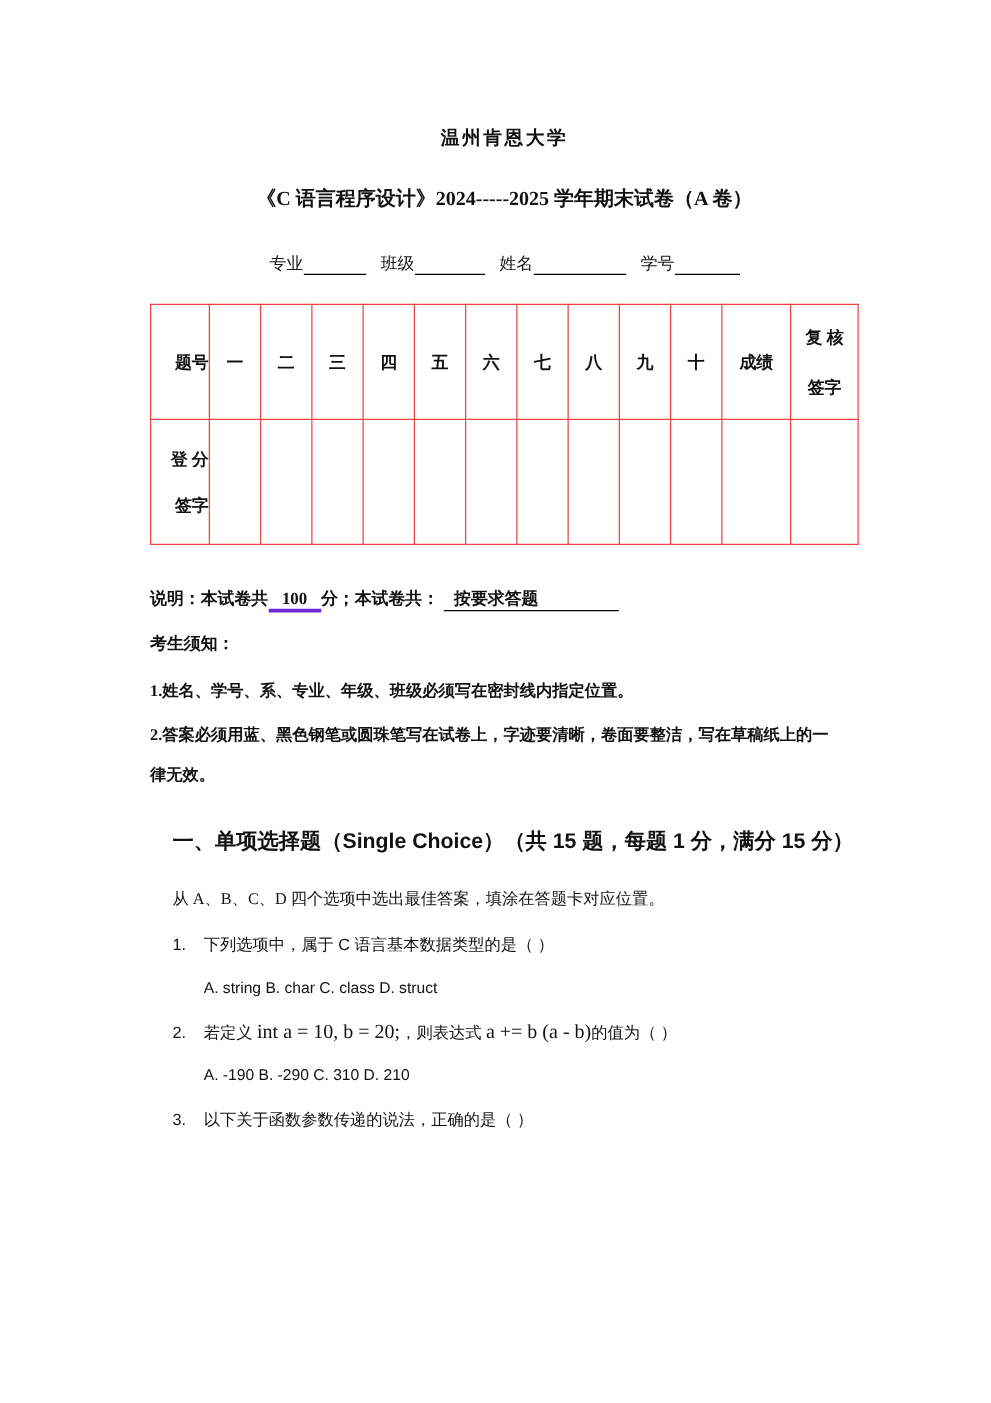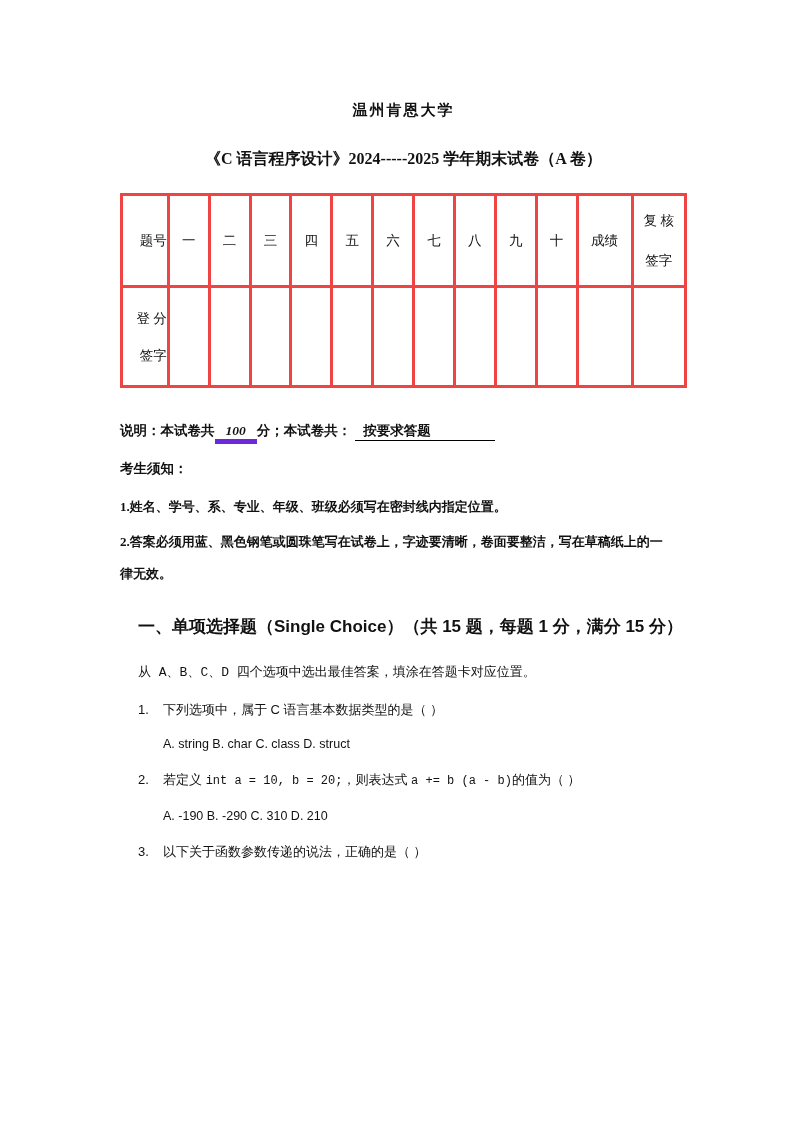--- a/index.html
+++ b/index.html
@@ -45,46 +45,46 @@
   .blank-class { width: 56px; }
   .blank-name  { width: 74px; }
   .blank-id    { width: 52px; margin-right: 0; }
 
   table.score-table {
     border-collapse: collapse;
     table-layout: fixed;
     margin-top: 23px;
   }
   table.score-table td {
-    border: 3px solid #ef4444;
+    border: 1px solid #ef4444;
     font-size: 13.5px;
     text-align: center;
     vertical-align: middle;
     overflow: hidden;
+    font-weight: bold;
   }
   table.score-table td.first {
     text-align: right;
     padding-left: 5px;
   }
   tr.hdr-row  { height: 92px; }
   tr.score-row { height: 56px; }
   tr.sign-row { height: 100px; }
   .review-cell div { line-height: 40px; font-size: 13.5px; }
   .sign-label div { line-height: 37px; font-size: 13.5px; }
 
   .statement {
     margin-top: 34px;
     font-size: 13.5px;
     font-weight: bold;
   }
   .u-score {
     display: inline-block;
-    border-bottom: 5px solid #6d28d9;
+    border-bottom: 3px solid #6d28d9;
     padding: 0 11px;
-    font-style: italic;
   }
   .u-req {
     display: inline-block;
     border-bottom: 1px solid #000;
     padding: 0 64px 0 8px;
     margin-left: 4px;
   }
   .notice-title {
     margin-top: 16px;
     font-size: 13.5px;
@@ -102,51 +102,54 @@
   .section-heading {
     margin: 15px 0 0 18px;
     width: 548px;
     font-family: "Liberation Sans", sans-serif;
     font-size: 17px;
     font-weight: bold;
     line-height: 44px;
   }
   .section-intro {
     margin: 5px 0 0 18px;
-    font-family: Liberation Mono, monospace;
+    font-family: Liberation Serif, serif;
     font-size: 13px;
     line-height: 38px;
   }
   .qlist {
     margin-left: 18px;
     font-family: "Liberation Sans", sans-serif;
     font-size: 13px;
   }
   .question { display: flex; line-height: 35px; }
   .qnum { width: 25px; flex: none; }
   .qtext { flex: 1; }
   .options {
     margin-left: 25px;
     line-height: 35px;
     font-size: 12.5px;
   }
   .code {
-    font-family: Liberation Mono, monospace;
-    font-size: 12px;
+    font-family: Liberation Serif, serif;
+    font-size: 16px;
   }
 </style>
 </head>
 <body>
 
 <div class="page">
 
   <div class="university">温州肯恩大学</div>
 
   <div class="exam-title">《C 语言程序设计》2024-----2025 学年期末试卷（A 卷）</div>
 
+  <div class="info-line">
+    <span>专业</span><span class="blank blank-major"></span><span>班级</span><span class="blank blank-class"></span><span>姓名</span><span class="blank blank-name"></span><span>学号</span><span class="blank blank-id"></span>
+  </div>
 
   <table class="score-table">
     <colgroup>
       <col style="width:50px">
       <col span="10" style="width:44px">
       <col style="width:60px">
       <col style="width:58px">
     </colgroup>
     <tbody>
         <tr class="hdr-row">

